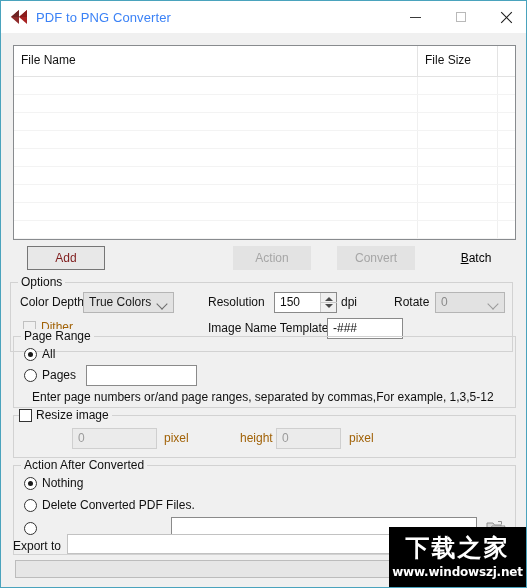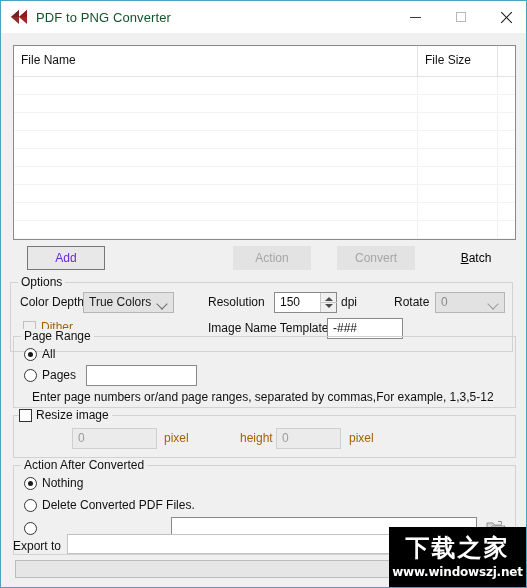--- a/index.html
+++ b/index.html
@@ -36,21 +36,21 @@
   .title-icon {
     width: 20px;
     height: 20px;
     margin-left: 8px;
     margin-right: 7px;
     position: relative;
     flex: none;
   }
   .title-text {
     font-size: 13px;
-    color: #14532d;
+    color: #3b82f6;
     letter-spacing: 0.1px;
   }
   .win-controls {
     position: absolute;
     right: 0; top: 0;
     height: 32px;
     display: flex;
   }
   .win-btn {
     width: 45px;
@@ -157,21 +157,21 @@
     position: absolute;
     top: 0;
     height: 24px;
     box-sizing: border-box;
     font-family: "Liberation Sans", sans-serif;
     font-size: 12px;
     text-align: center;
     line-height: 22px;
     background: #e1e1e1;
     border: 1px solid #adadad;
-    color: #6d28d9;
+    color: #7f1d1d;
   }
   .btn.enabled {
     background: #e8e8e8;
     border: 1px solid #767676;
   }
   .btn.disabled {
     background: #e3e3e3;
     border: 1px solid #e3e3e3;
     color: #a6a6a6;
   }

